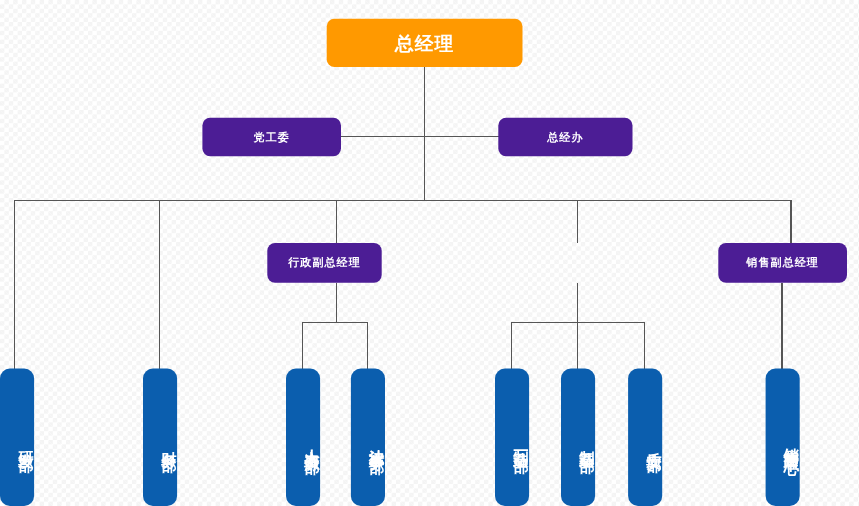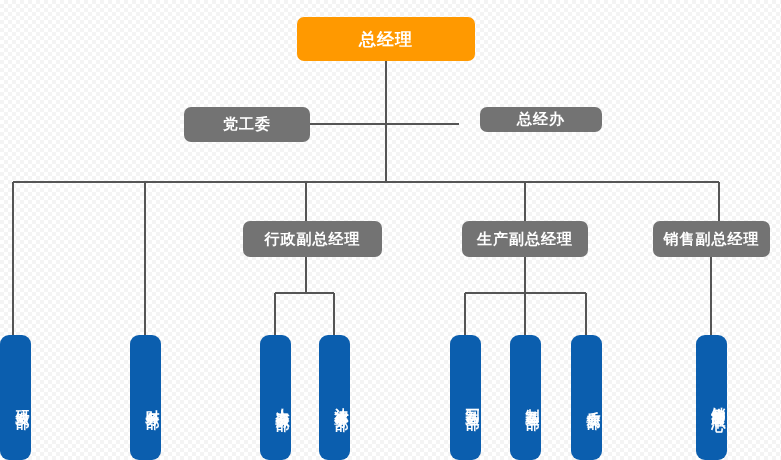--- a/index.html
+++ b/index.html
@@ -41,22 +41,22 @@
     color: #ffffff;
     border-radius: 7px;
     letter-spacing: 1px;
     text-align: center;
   }
   .node.mgr {
     background: #ff9900;
     font-size: 17px;
   }
   .node.exec {
-    background: #737373;
-    font-size: 15px;
+    background: #4c1d95;
+    font-size: 10px;
   }
   .node.dept {
     background: #0b5eae;
     font-size: 14px;
     writing-mode: vertical-rl;
     text-orientation: upright;
     align-items: flex-start;
     justify-content: center;
     padding-top: 9px;
     line-height: 1.22;
@@ -100,29 +100,26 @@
     </g>
   </svg>
 
   <div class="node mgr" style="left:297px; top:17px; width:178px; height:44px;">
     <span>总经理</span>
   </div>
 
   <div class="node exec" style="left:184px; top:107px; width:126px; height:35px;">
     <span>党工委</span>
   </div>
-  <div class="node exec" style="left:480px; top:107px; width:122px; height:25px;">
+  <div class="node exec" style="left:453px; top:107px; width:122px; height:35px;">
     <span>总经办</span>
   </div>
 
-  <div class="node exec" style="left:243px; top:221px; width:139px; height:36px;">
+  <div class="node exec" style="left:243px; top:221px; width:104px; height:36px;">
     <span>行政副总经理</span>
-  </div>
-  <div class="node exec" style="left:462px; top:221px; width:126px; height:36px;">
-    <span>生产副总经理</span>
   </div>
   <div class="node exec" style="left:653px; top:221px; width:117px; height:36px;text-align:center;">
     <span>销售副总经理</span>
   </div>
 
   <div class="node dept" style="left:0px; top:335px; width:31px; height:125px;">
     <span>研发部</span>
   </div>
   <div class="node dept" style="left:130px; top:335px; width:31px; height:125px;">
     <span>财务部</span>

